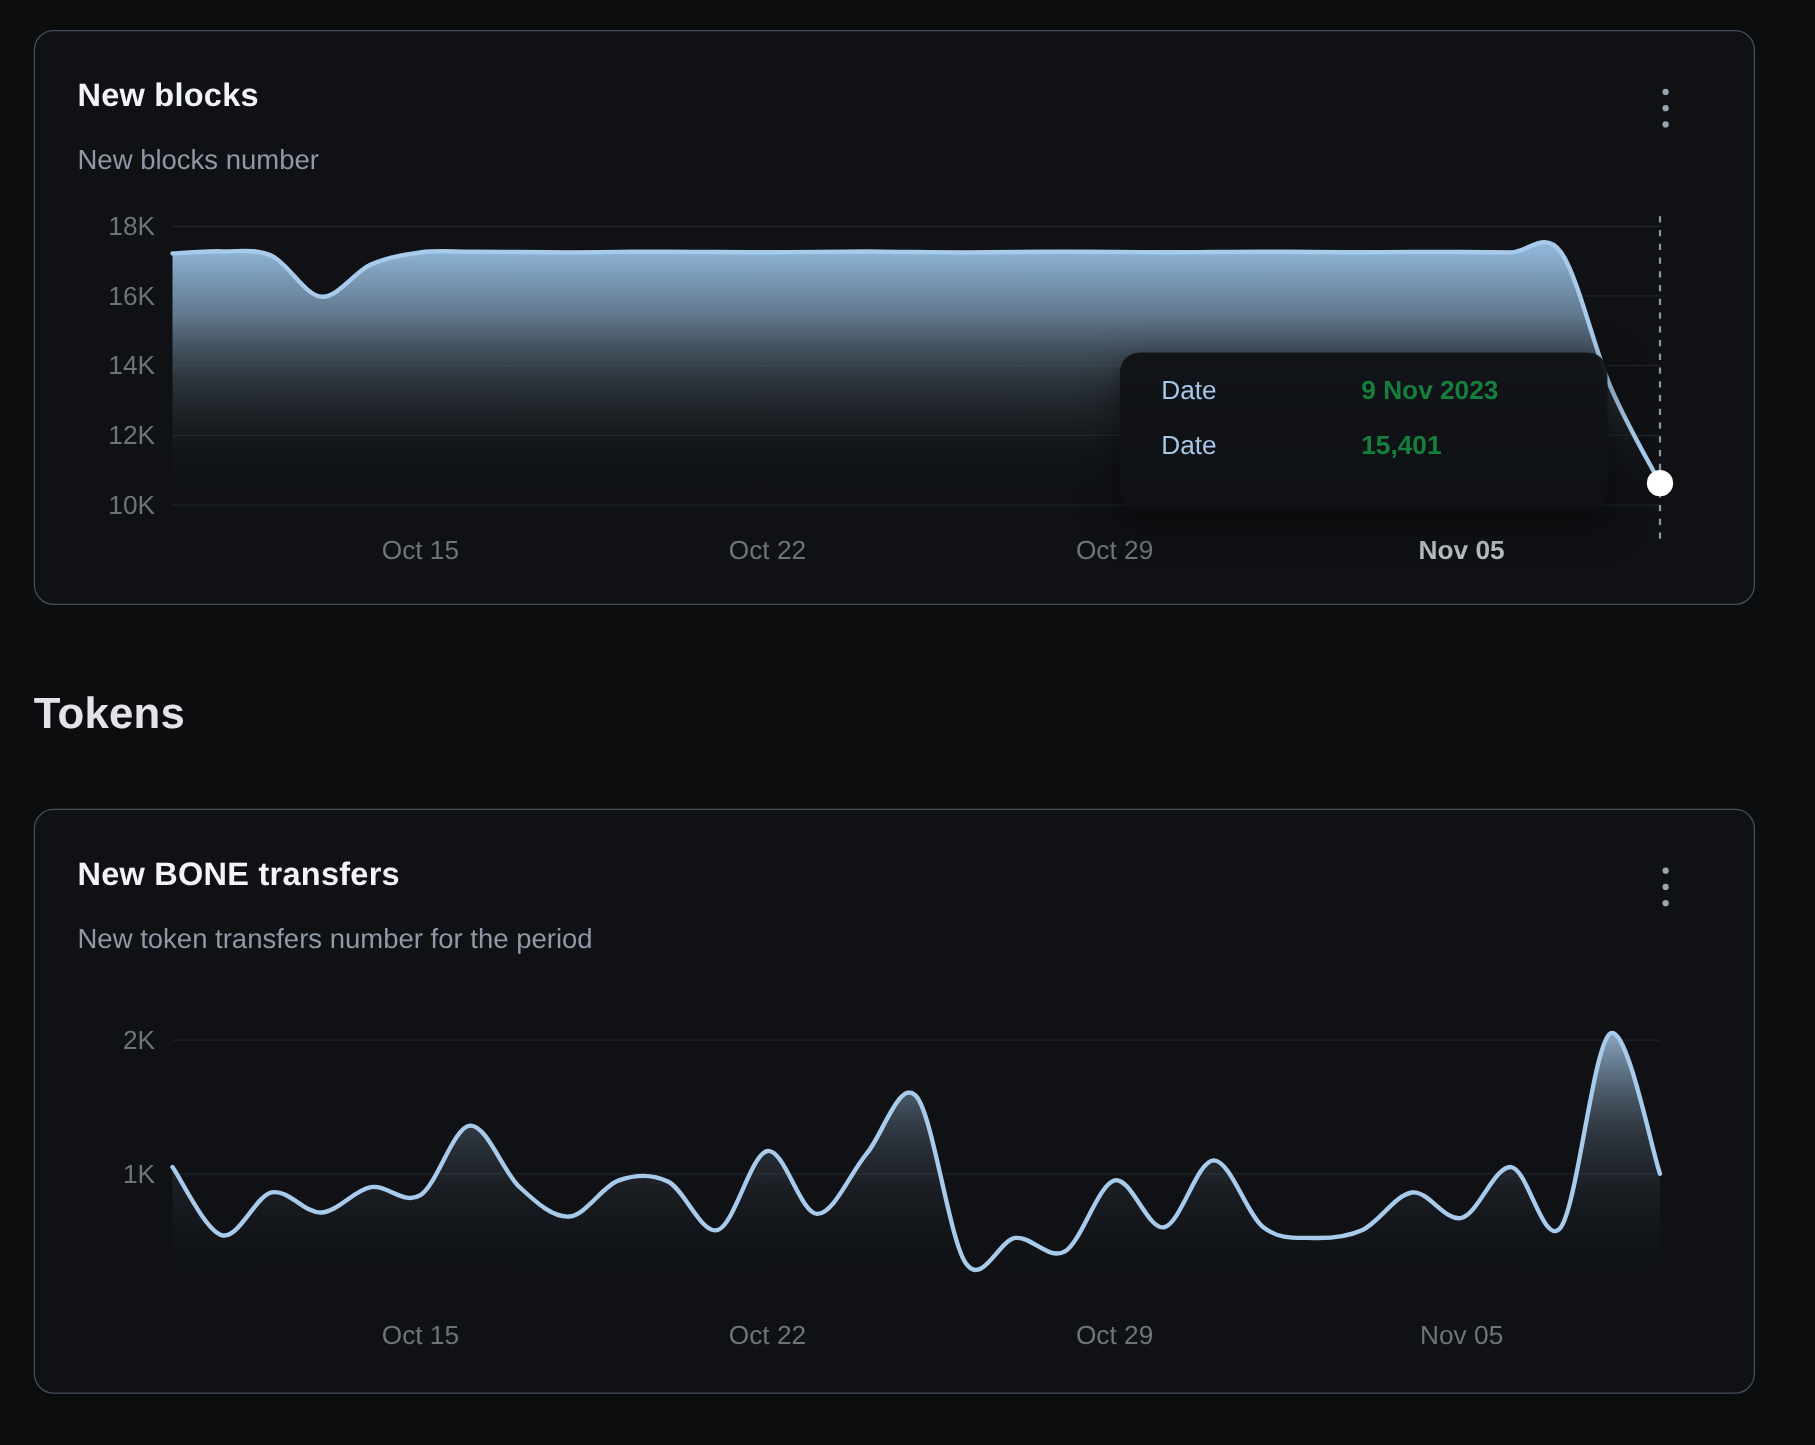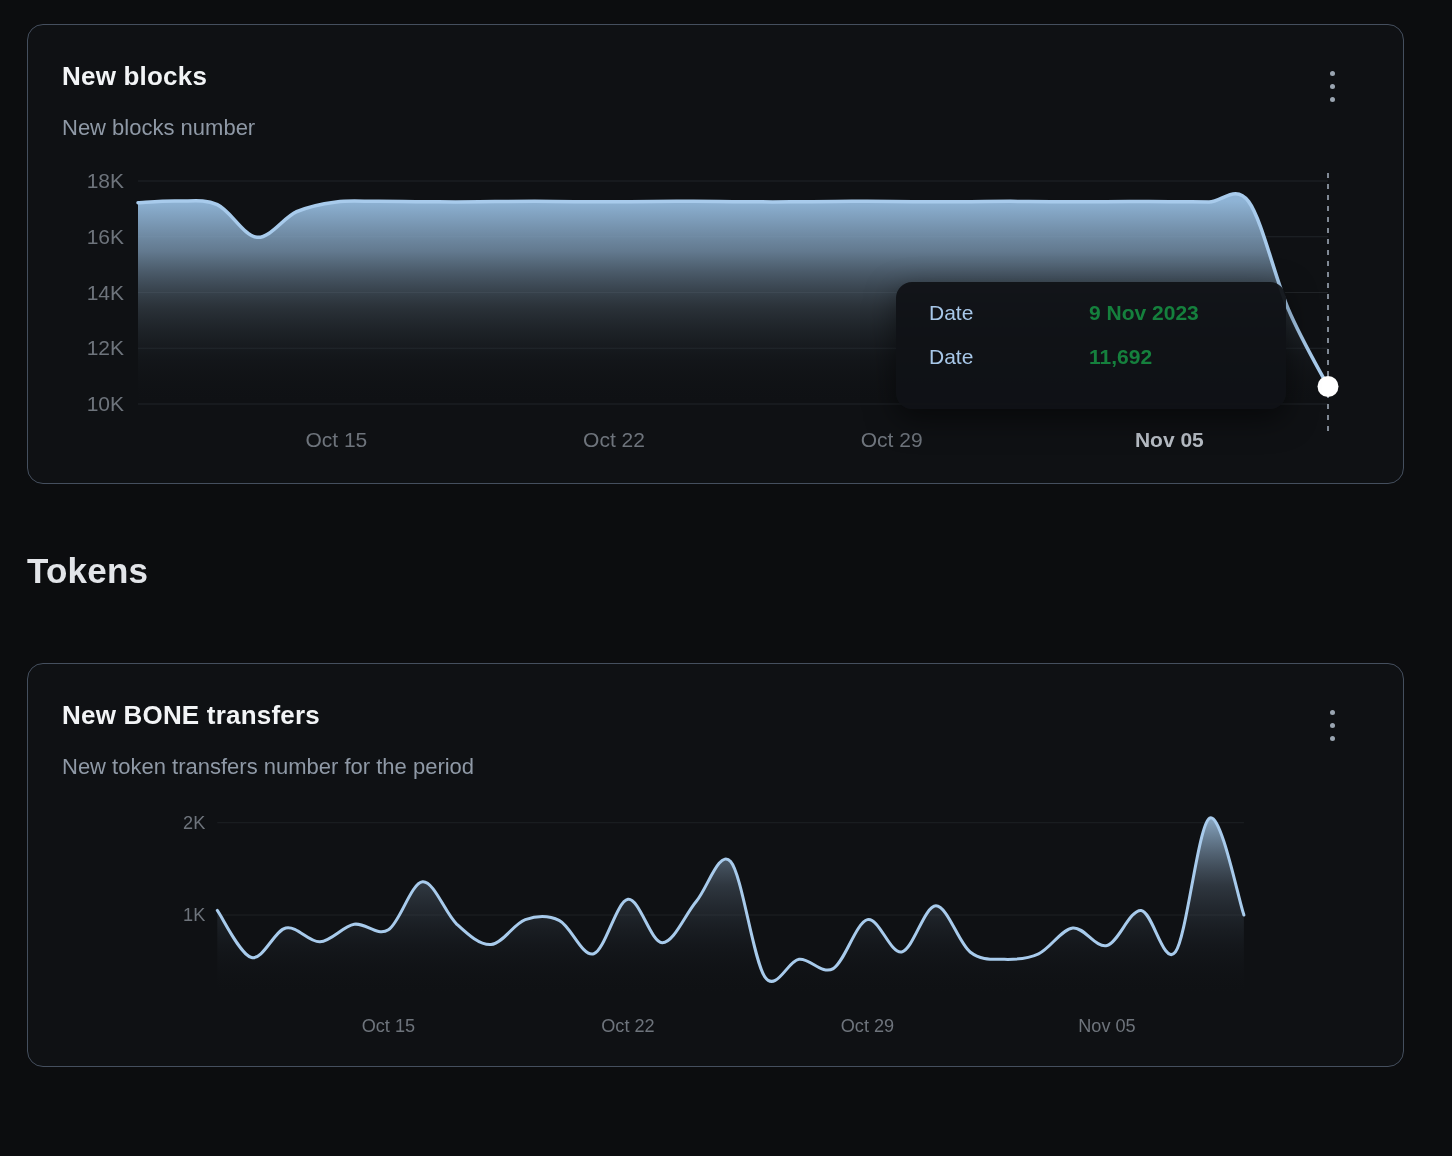--- a/index.html
+++ b/index.html
@@ -6,21 +6,21 @@
   body{
     position:relative;width:1452px;height:1156px;overflow:hidden;
     font-family:"Liberation Sans","DejaVu Sans",sans-serif;
     -webkit-font-smoothing:antialiased;
   }
   .card{
     position:absolute;left:27px;width:1377px;box-sizing:border-box;
     background:#0f1114;border:1px solid #454f5e;border-radius:16px;padding-left:44px;
   }
   #card-new-blocks{top:24px;height:460px;}
-  #card-new-bone{top:647px;height:404px;margin-top:16px;}
+  #card-new-bone{top:647px;height:468px;}
   .card-title{
     position:absolute;left:34px;top:36px;margin:0;z-index:2;
     font-size:26px;font-weight:700;color:#f2f4f6;letter-spacing:.2px;
   }
   .card-subtitle{
     position:absolute;left:34px;top:90px;margin:0;z-index:2;
     font-size:22px;font-weight:400;color:#8f99a6;
   }
   .kebab{
     position:absolute;top:40px;right:54px;width:34px;height:42px;z-index:3;
@@ -84,21 +84,21 @@
       <line x1="1300" y1="148" x2="1300" y2="410" stroke="#8d97a4" stroke-width="1.8" stroke-dasharray="5 6"></line>
       <circle cx="1300" cy="361.522375" r="10.5" fill="#ffffff"></circle>
     </svg>
   <div class="tooltip">
     <div class="tooltip-row">
       <span class="tooltip-label">Date</span>
       <span class="tooltip-value">9 Nov 2023</span>
     </div>
     <div class="tooltip-row">
       <span class="tooltip-label">Date</span>
-      <span class="tooltip-value">11,692</span>
+      <span class="tooltip-value">15,401</span>
     </div>
   </div>
 </section>
 
 <h1 class="section-heading">Tokens</h1>
 
 <section class="card" id="card-new-bone">
   <h2 class="card-title">New BONE transfers</h2>
   <p class="card-subtitle">New token transfers number for the period</p>
   <button class="kebab" aria-label="Chart menu">

